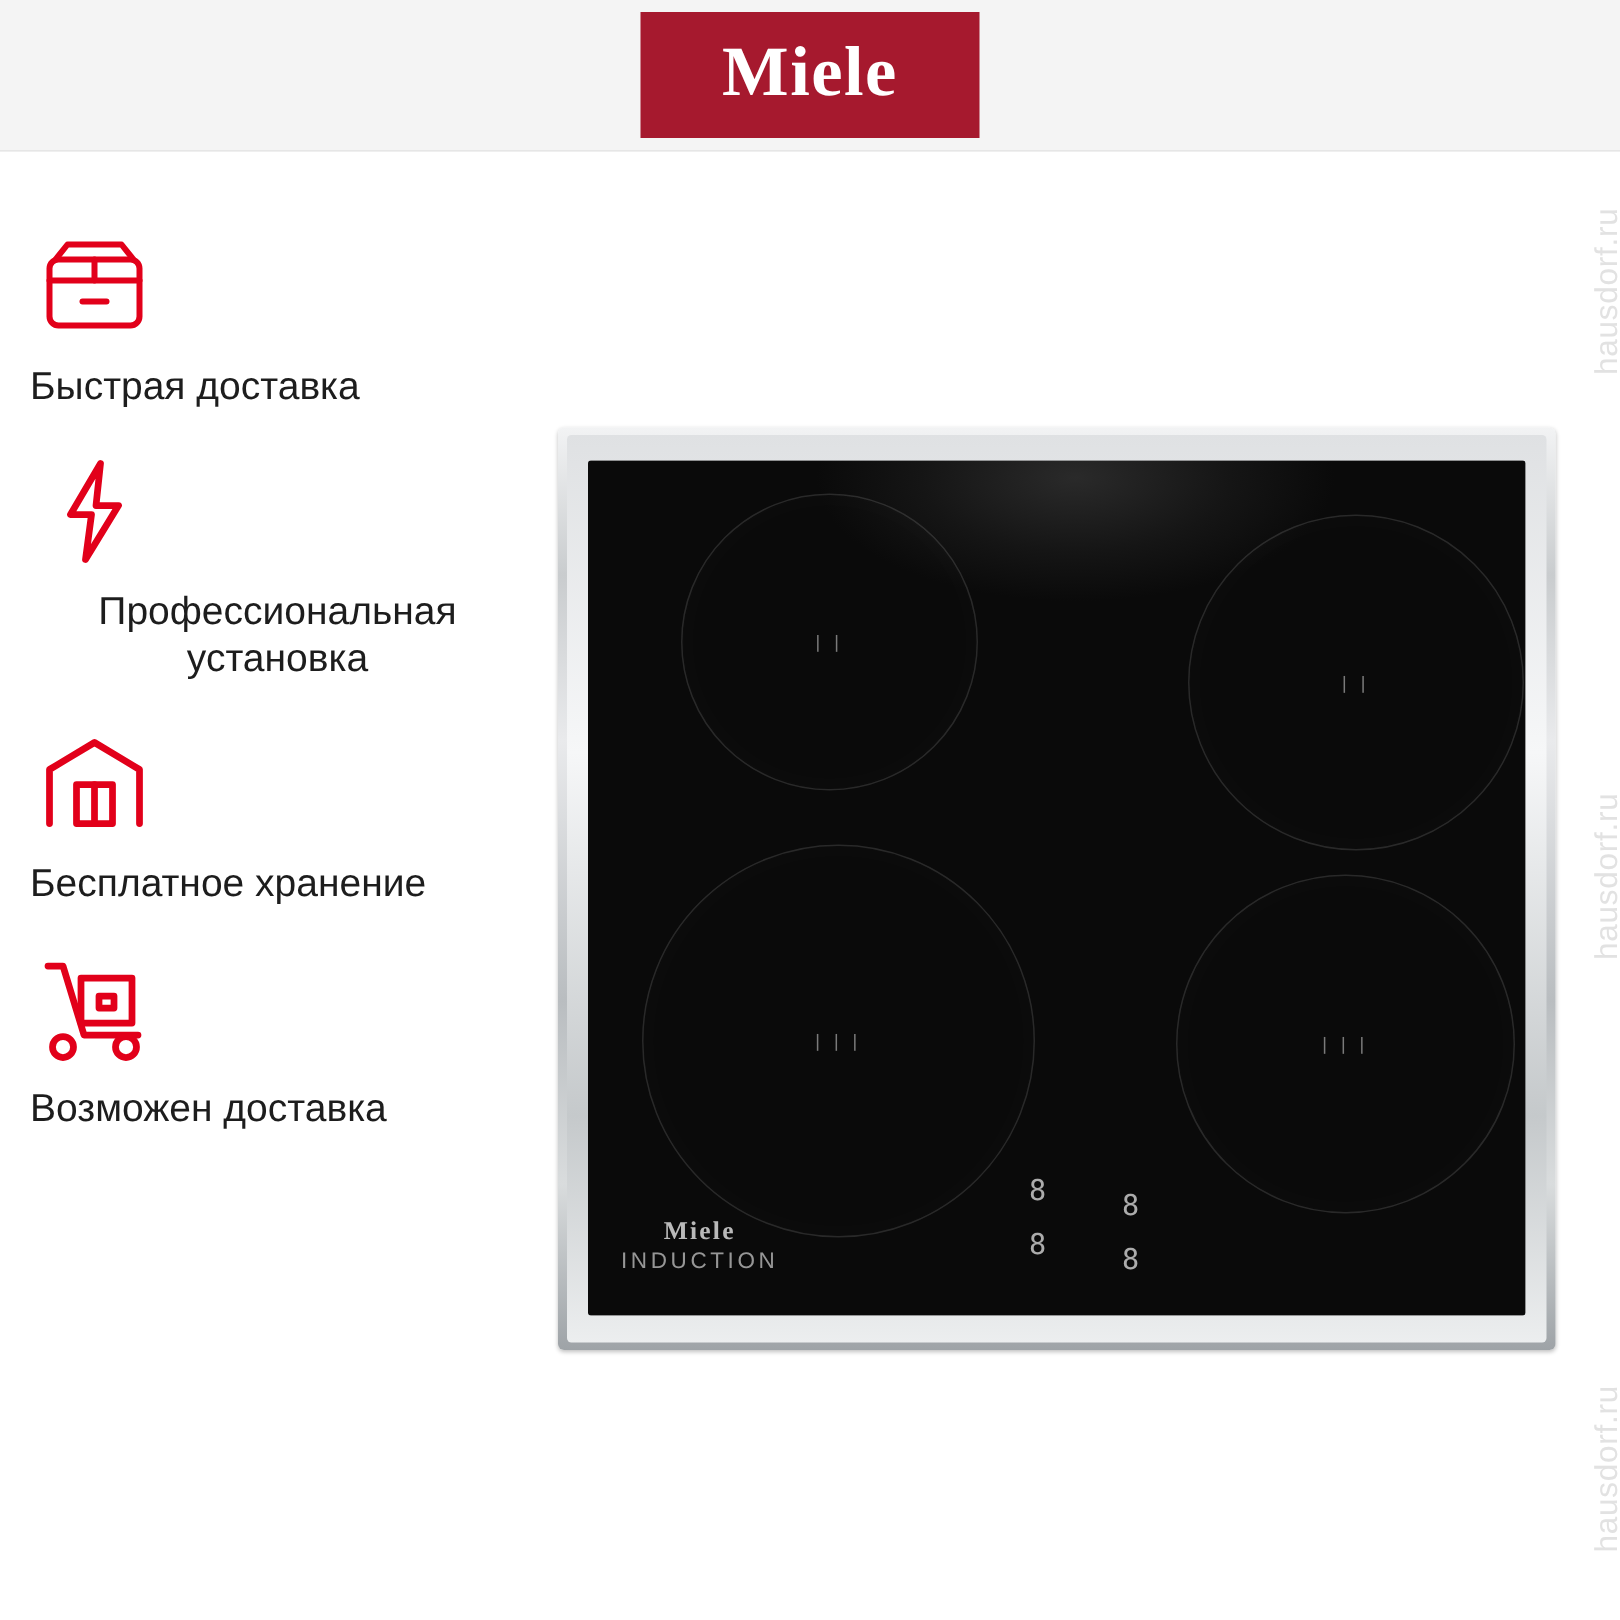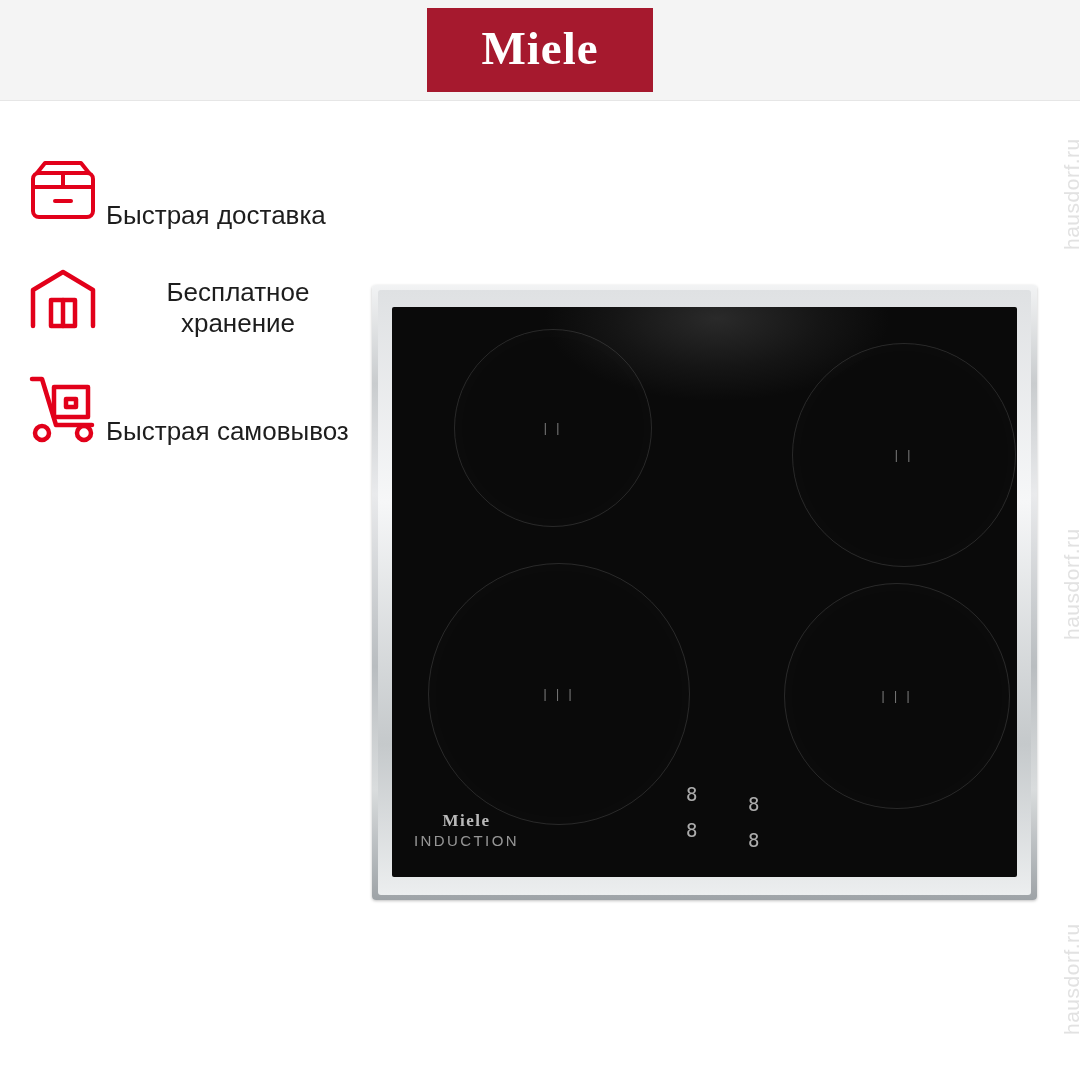--- a/index.html
+++ b/index.html
@@ -47,22 +47,22 @@
 
   
   .features {
     position: absolute;
     left: 20px;
     top: 150px;
     width: 350px;
   }
   .feature {
     display: flex;
-    flex-direction: row;
-    align-items: flex-end;
+    flex-direction: column;
+    align-items: flex-start;
     margin-bottom: 26px;
   }
   .feature-icon {
     width: 86px;
     height: 82px;
     display: flex;
     align-items: center;
     justify-content: center;
   }
   .feature-label {
@@ -201,20 +201,28 @@
         <rect x="8" y="18" width="60" height="44" rx="6"></rect>
         <path d="M8 32 H68"></path>
         <path d="M38 18 V32"></path>
         <path d="M12 18 L20 8 H56 L64 18"></path>
         <path d="M30 46 H46"></path>
       </svg>
     </div>
     <div class="feature-label">Быстрая доставка</div>
   </div>
 
+  <div class="feature">
+    <div class="feature-icon">
+      <svg width="56" height="76" viewBox="0 0 56 76" fill="none" stroke="#e2001a" stroke-width="4.5" stroke-linecap="round" stroke-linejoin="round">
+        <path d="M32 6 L12 40 H26 L22 70 L44 34 H29 Z"></path>
+      </svg>
+    </div>
+    <div class="feature-label">Профессиональная установка</div>
+  </div>
 
   <div class="feature">
     <div class="feature-icon">
       <svg width="76" height="70" viewBox="0 0 76 70" fill="none" stroke="#e2001a" stroke-width="4.5" stroke-linecap="round" stroke-linejoin="round">
         <path d="M8 62 V26 L38 8 L68 26 V62"></path>
         <rect x="26" y="36" width="24" height="26"></rect>
         <path d="M38 36 V62"></path>
       </svg>
     </div>
     <div class="feature-label">Бесплатное хранение</div>
@@ -223,21 +231,21 @@
   <div class="feature">
     <div class="feature-icon">
       <svg width="86" height="72" viewBox="0 0 86 72" fill="none" stroke="#e2001a" stroke-width="4.5" stroke-linecap="round" stroke-linejoin="round">
         <path d="M12 8 H22 L36 54 H72"></path>
         <rect x="34" y="16" width="34" height="30"></rect>
         <rect x="46" y="28" width="10" height="8"></rect>
         <circle cx="22" cy="62" r="7"></circle>
         <circle cx="64" cy="62" r="7"></circle>
       </svg>
     </div>
-    <div class="feature-label">Быстрая самовывоз</div>
+    <div class="feature-label">Возможен доставка</div>
   </div>
 
 </div>
 
 <div class="product">
   <div class="hob-frame">
     <div class="hob-glass">
 
       <div class="zone zone-tl">
         <span class="marks">| |</span>

